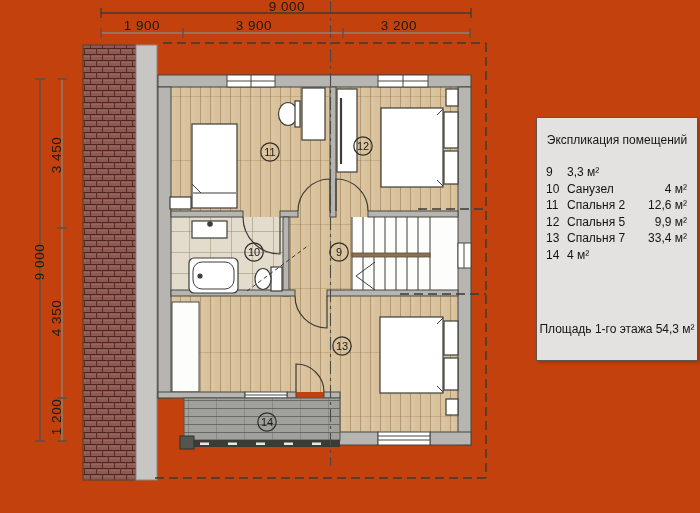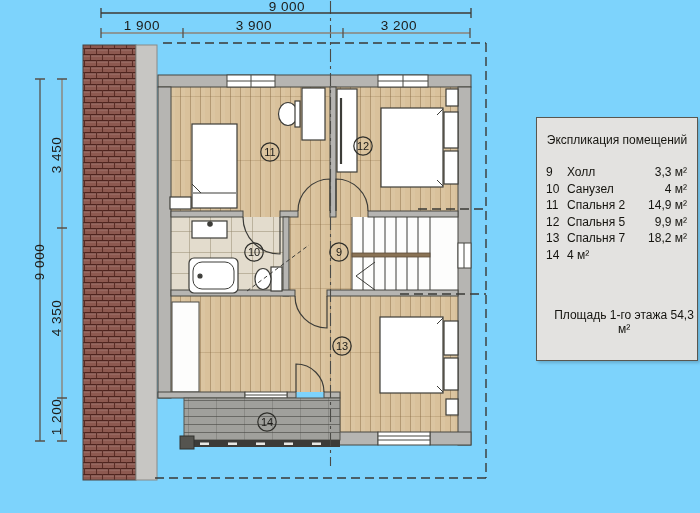--- a/index.html
+++ b/index.html
@@ -1,32 +1,32 @@
 <!DOCTYPE html>
 <html><head>
 <meta charset="utf-8">
 <style>
   html,body{margin:0;padding:0;background:#ffffff;}
-  .canvas{position:relative;width:700px;height:513px;background:#7dd3fc;overflow:hidden;
+  .canvas{position:relative;width:700px;height:513px;background:#c2410c;overflow:hidden;
           font-family:"Liberation Sans",sans-serif;}
   .canvas svg{position:absolute;left:0;top:0;}
   svg text{font-family:"Liberation Sans",sans-serif;fill:#1c1b18;}
   .dim-label{font-size:13.5px;letter-spacing:.5px;}
   .marker-label{font-size:11px;}
   
   .legend{position:absolute;left:536px;top:117px;width:162px;height:244px;
           background:#e3e2e0;border:1px solid #595750;box-shadow:2px 2px 3px rgba(0,0,0,.18);
           font-size:12px;color:#15140f;box-sizing:border-box;}
   .legend-title{text-align:center;margin-top:15px;}
   .legend-rows{margin:17px 10px 0 9px;}
   .legend-row{display:flex;height:16.6px;line-height:16.6px;}
   .lr-num{width:21px;}
   .lr-name{flex:1;}
   .lr-area{text-align:left;}
-  .legend-footer{position:absolute;left:0;right:0;bottom:24px;text-align:center;margin-left:14px;}
+  .legend-footer{position:absolute;left:0;right:0;bottom:24px;text-align:center;}
 </style>
 </head>
 <body>
 
 <div class="canvas">
 
 <svg width="700" height="513" viewBox="0 0 700 513">
   <defs>
     <pattern id="roofTiles" width="24" height="12" patternUnits="userSpaceOnUse">
       <rect width="24" height="12" fill="#8d5950"></rect>
@@ -246,42 +246,41 @@
       <text class="marker-label" x="267" y="426" text-anchor="middle" stroke="none">14</text>
     </g>
   </g>
 </svg>
 
   <div class="legend">
     <div class="legend-title">Экспликация помещений</div>
     <div class="legend-rows">
       <div class="legend-row">
         <span class="lr-num">9</span>
-        <span class="lr-name">Холл</span>
         <span class="lr-area">3,3 м²</span>
       </div>
       <div class="legend-row">
         <span class="lr-num">10</span>
         <span class="lr-name">Санузел</span>
         <span class="lr-area">4 м²</span>
       </div>
       <div class="legend-row">
         <span class="lr-num">11</span>
         <span class="lr-name">Спальня 2</span>
-        <span class="lr-area">14,9 м²</span>
+        <span class="lr-area">12,6 м²</span>
       </div>
       <div class="legend-row">
         <span class="lr-num">12</span>
         <span class="lr-name">Спальня 5</span>
         <span class="lr-area">9,9 м²</span>
       </div>
       <div class="legend-row">
         <span class="lr-num">13</span>
         <span class="lr-name">Спальня 7</span>
-        <span class="lr-area">18,2 м²</span>
+        <span class="lr-area">33,4 м²</span>
       </div>
       <div class="legend-row">
         <span class="lr-num">14</span>
         <span class="lr-area">4 м²</span>
       </div>
     </div>
     <div class="legend-footer">Площадь 1-го этажа 54,3 м²</div>
   </div>
 
 </div>

